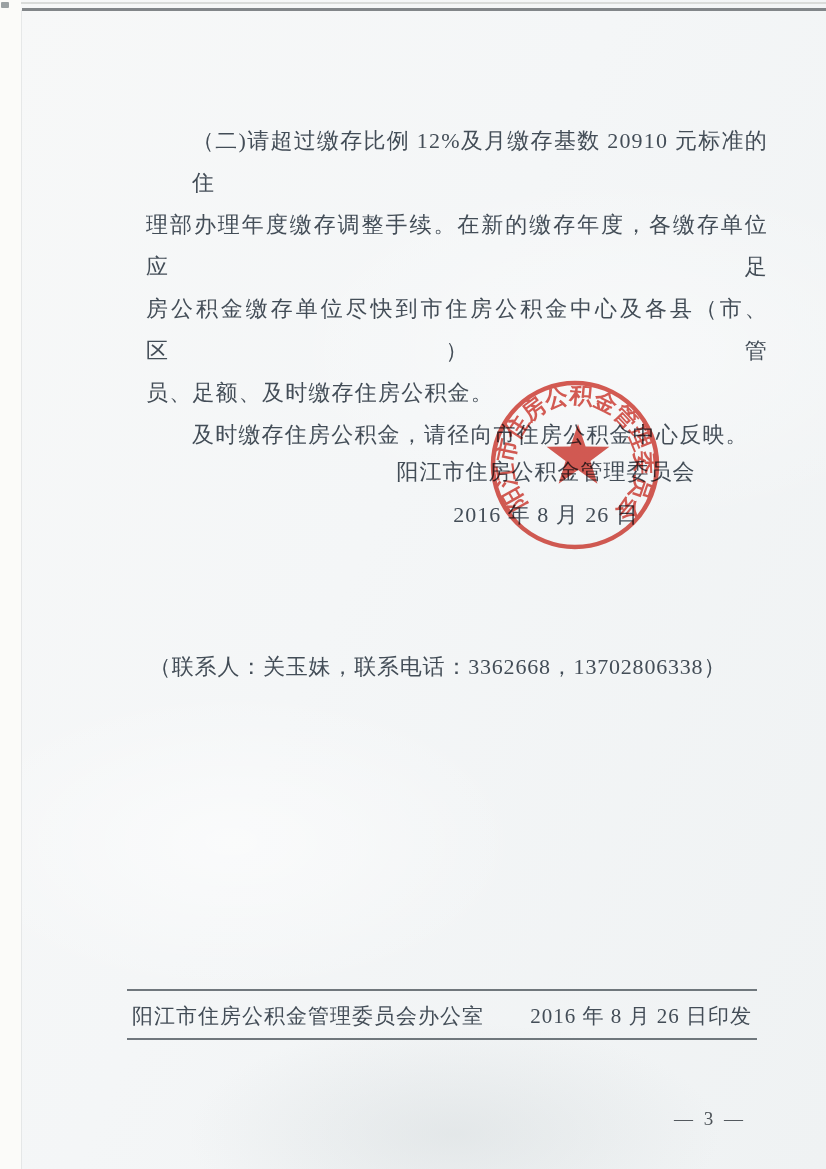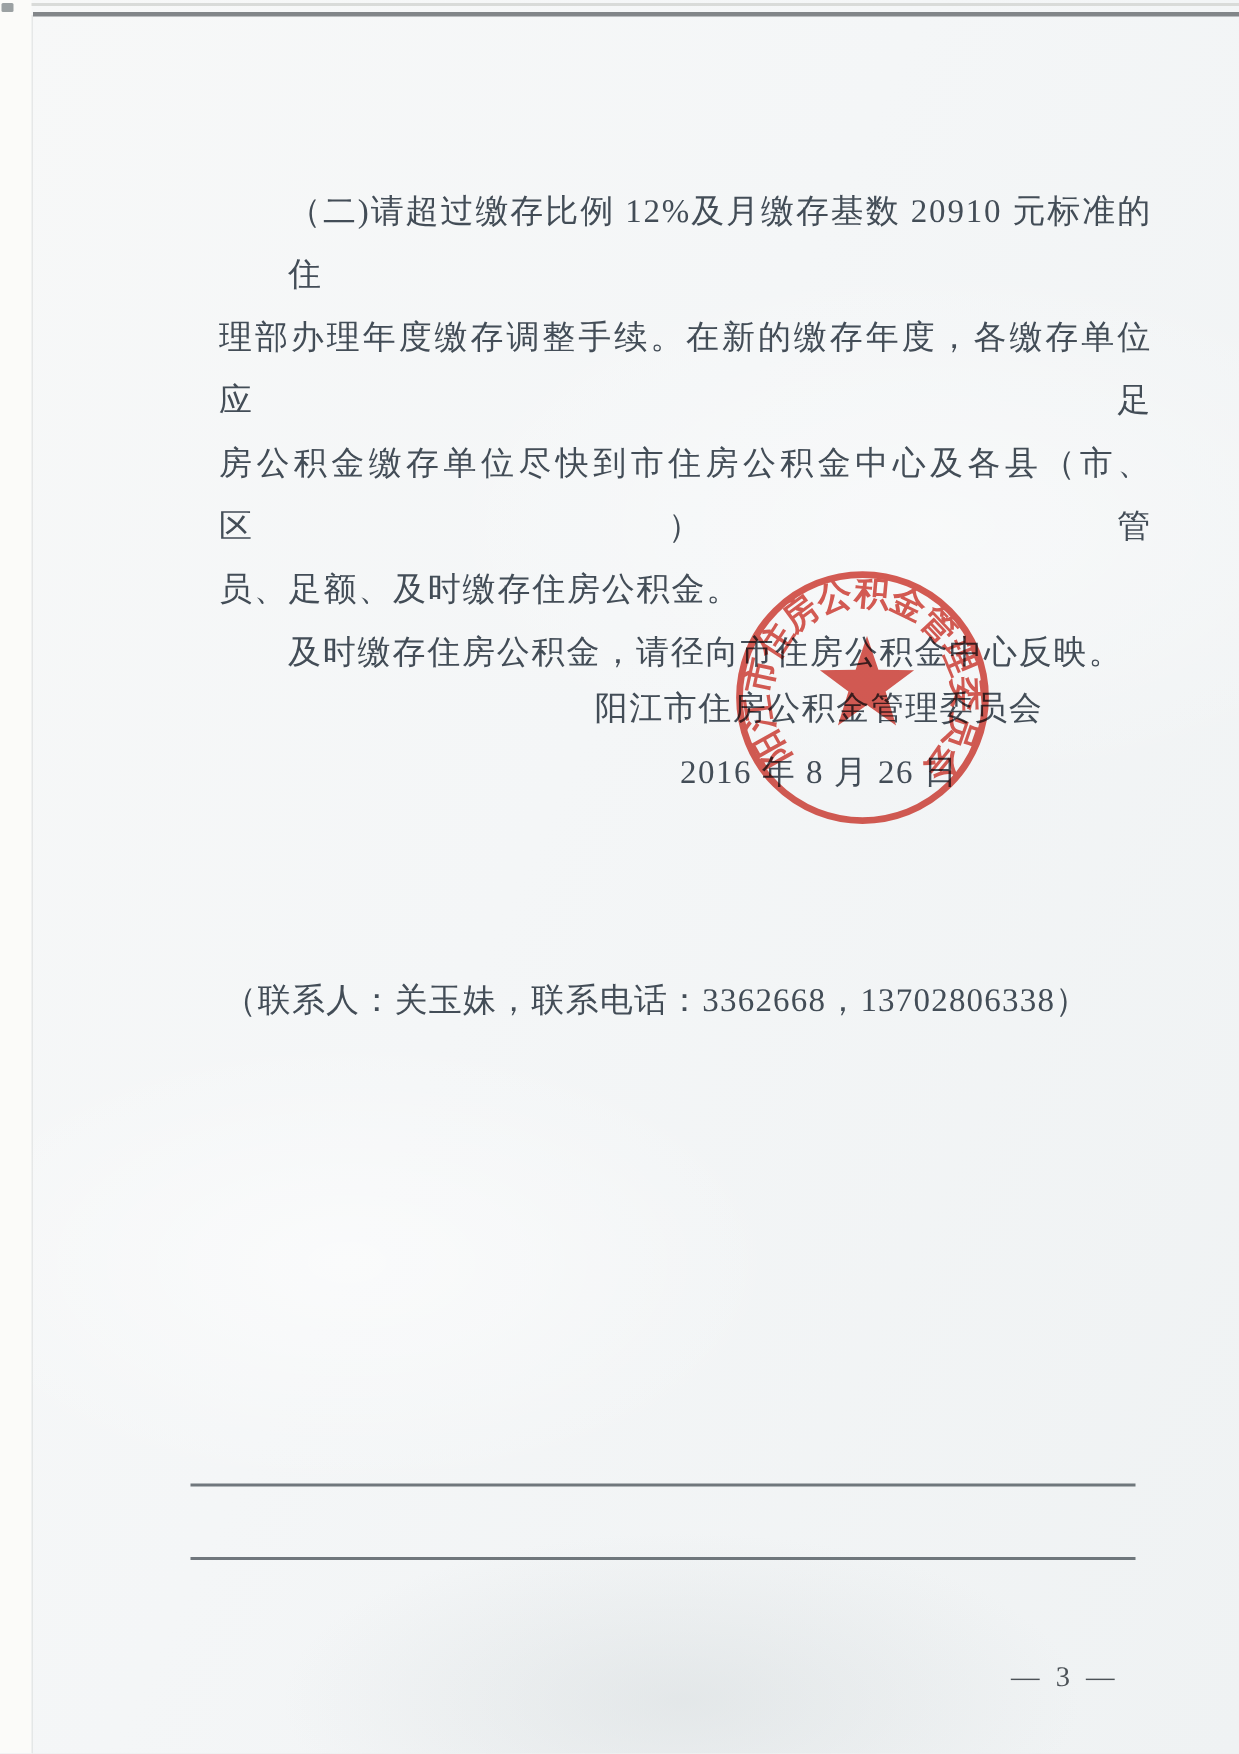--- a/index.html
+++ b/index.html
@@ -104,16 +104,20 @@
       <path id="sealArc" d="M 44.5 131.9 A 62 62 0 1 1 139.5 131.9" fill="none"></path>
     </defs>
     <text fill="#d5453c">
       <textPath href="#sealArc" startOffset="0" textLength="292" lengthAdjust="spacing">阳江市住房公积金管理委员会</textPath>
     </text>
   </svg>
 
   <div class="contact-line">（联系人：关玉妹，联系电话：3362668，13702806338）</div>
 
   <div class="footer-rule-top"></div>
+  <div class="footer-row">
+    <span class="footer-left">阳江市住房公积金管理委员会办公室</span>
+    <span class="footer-right">2016 年 8 月 26 日印发</span>
+  </div>
   <div class="footer-rule-bottom"></div>
 
   <div class="page-number">— 3 —</div>
 </div>
 
 </body></html>

